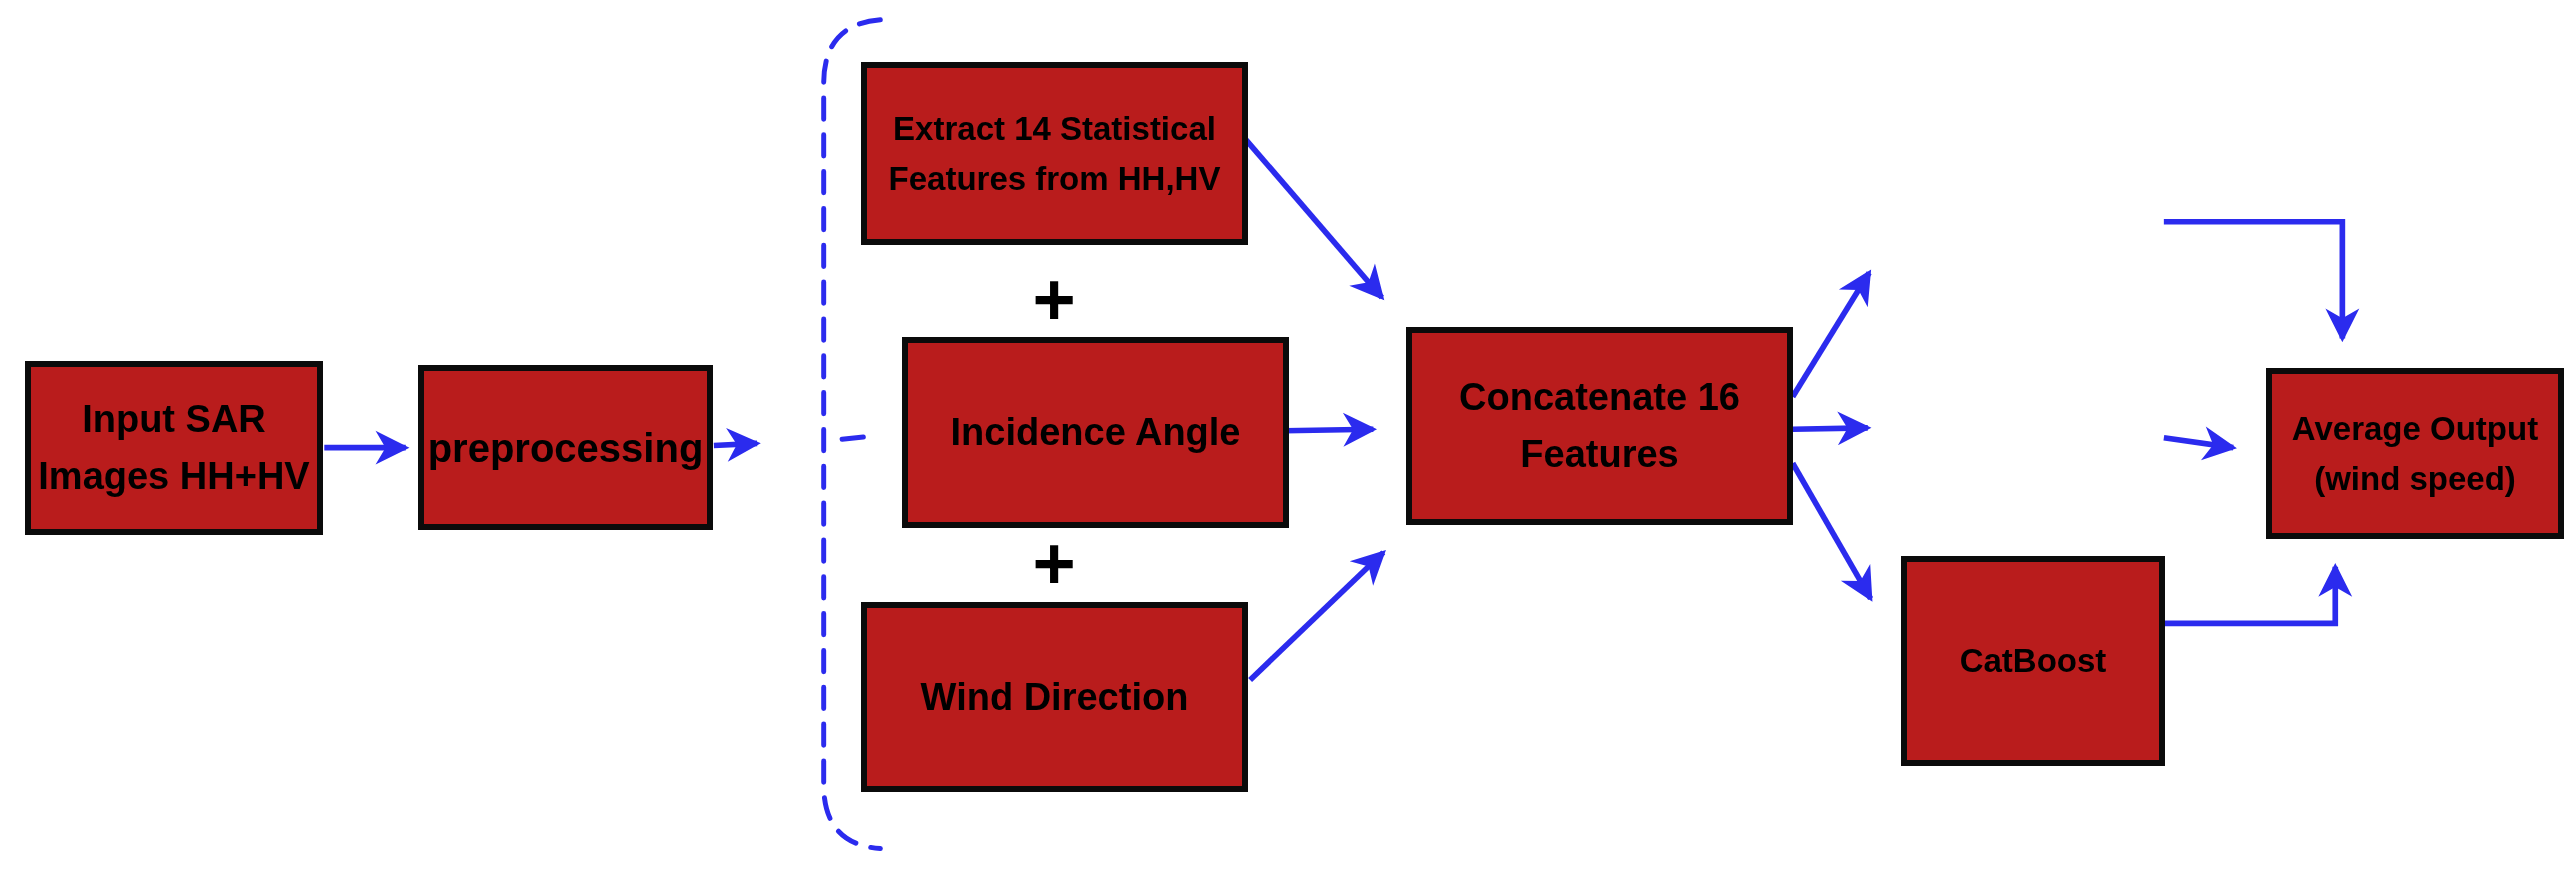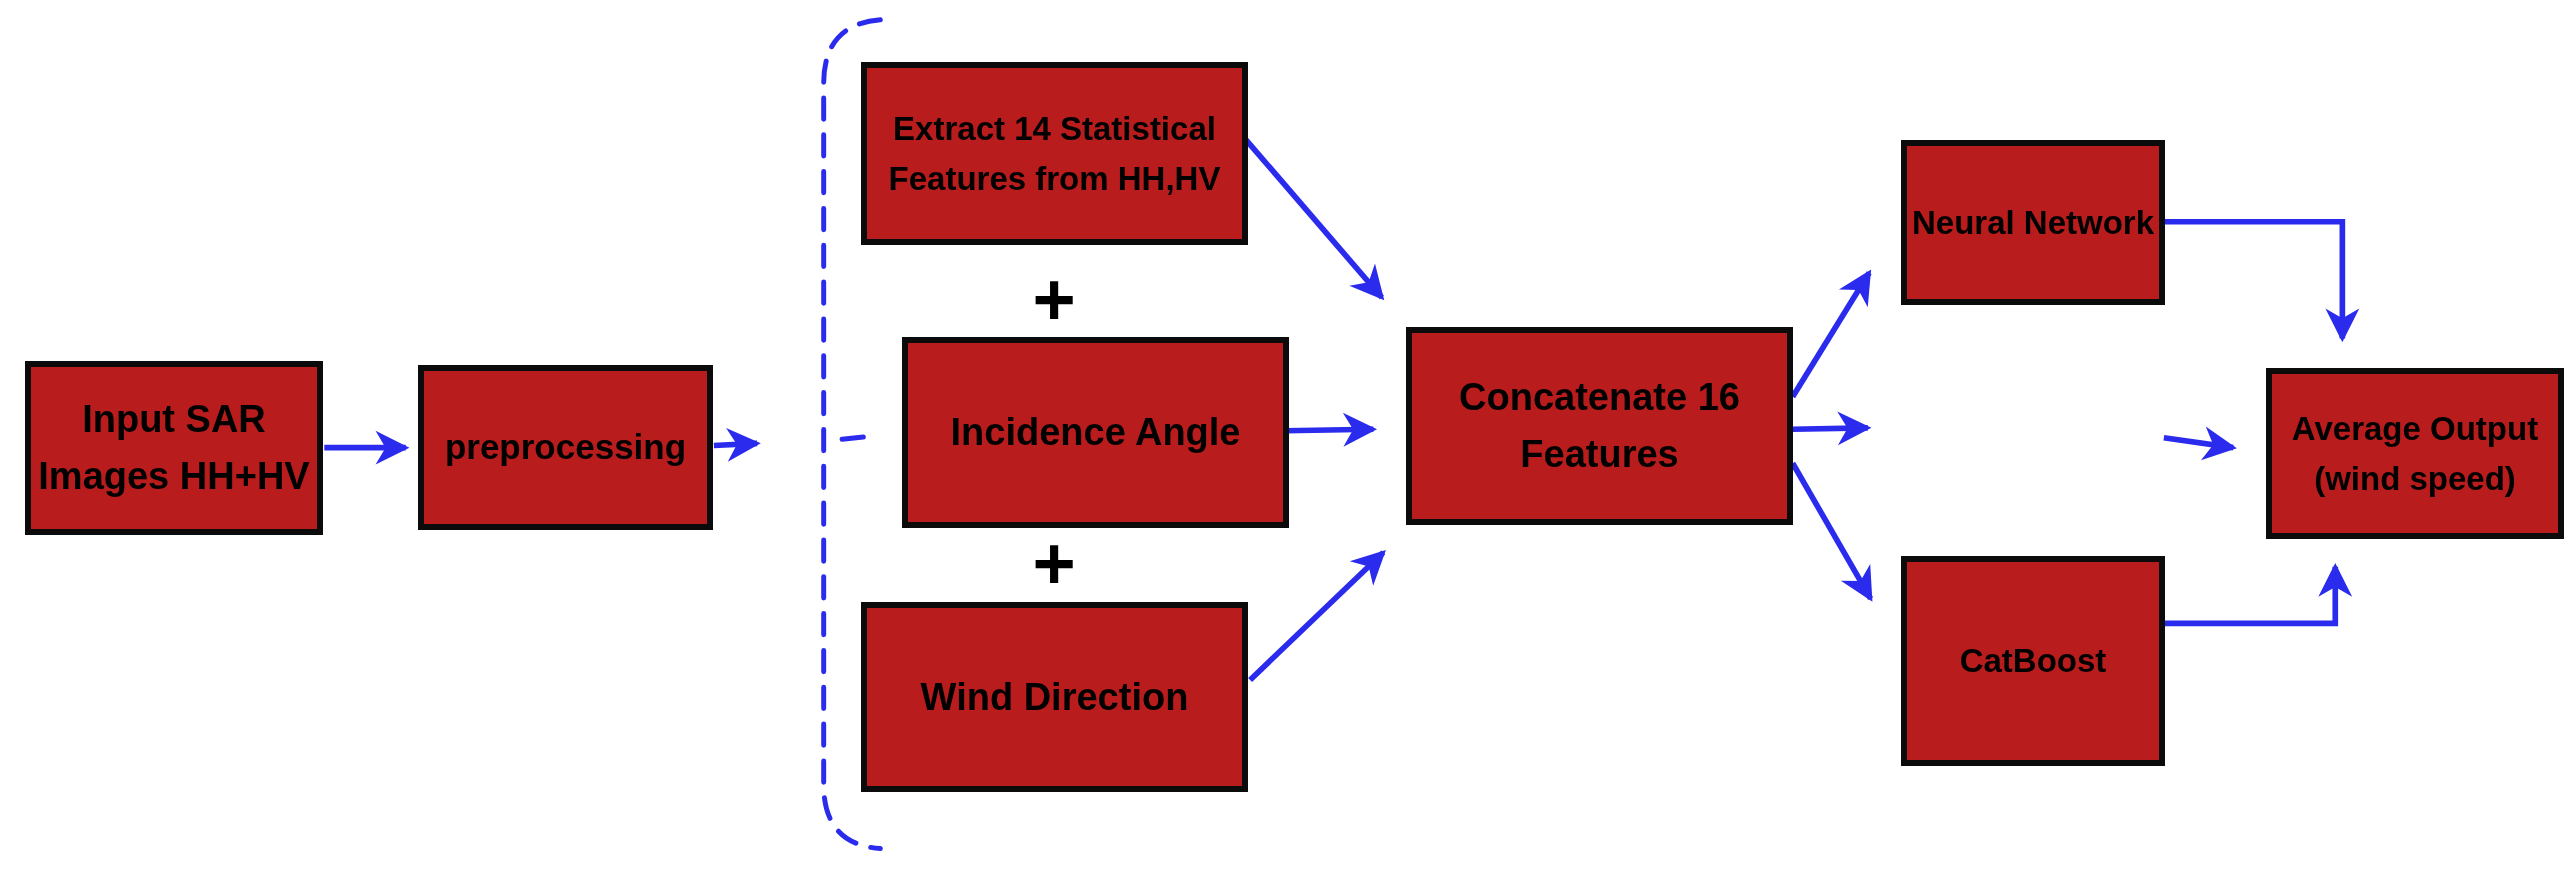--- a/index.html
+++ b/index.html
@@ -34,21 +34,21 @@
     box-sizing: border-box;
     background: #b91c1c;
     border: 6.4px solid var(--border, #0b0b0b);
     display: flex; align-items: center; justify-content: center;
     text-align: center;
     color: var(--text, #000000);
     font-weight: 700;
     line-height: 1.5;
   }
   .node .label { white-space: pre-line; display: block; width: 100%; }
-  .fs-xl { font-size: 35px; }
+  .fs-xl { font-size: 40px; }
   .fs-l  { font-size: 38px; }
   .fs-m  { font-size: 33px; }
   .fs-s  { font-size: 33px; }
   .plus {
     position: absolute;
     transform: translate(-50%, -54%);
     font-size: 74px;
     font-weight: 700;
     color: var(--text, #000000);
     line-height: 1;
@@ -106,23 +106,20 @@
 
   <div class="node fs-l" style="left:861px; top:602px; width:387px; height:190px;">
     <span class="label">Wind Direction</span>
   </div>
 
   <div class="node fs-l" style="left:1406px; top:327px; width:387px; height:198px;">
     <span class="label">Concatenate 16
 Features</span>
   </div>
 
-  <div class="node fs-s" style="left:1901px; top:140px; width:264px; height:165px;">
-    <span class="label">Neural Network</span>
-  </div>
 
 
   <div class="node fs-s" style="left:1901px; top:556px; width:264px; height:210px;">
     <span class="label">CatBoost</span>
   </div>
 
   <div class="node fs-s" style="left:2266px; top:368px; width:298px; height:171px;">
     <span class="label">Average Output
 (wind speed)</span>
   </div>

